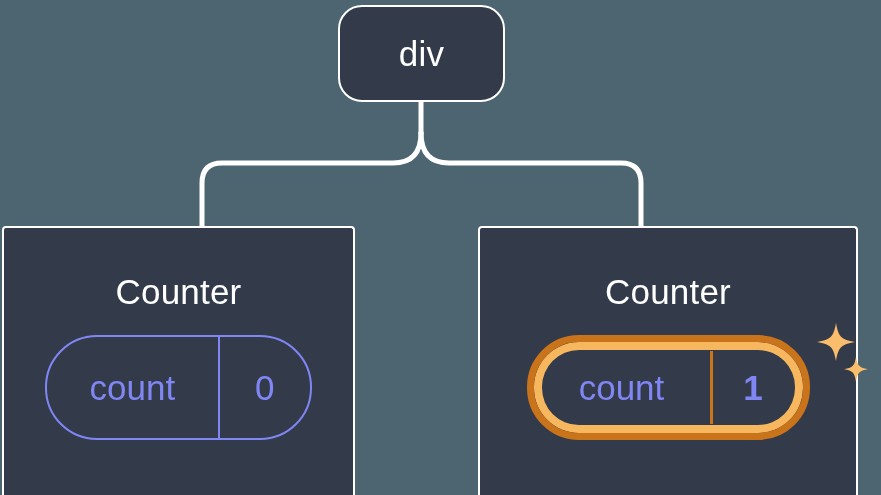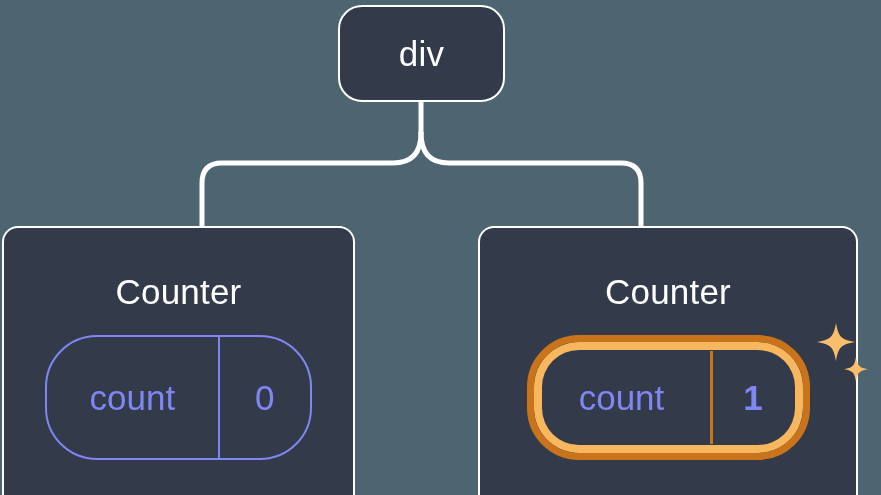--- a/index.html
+++ b/index.html
@@ -28,21 +28,21 @@
     height: 495px;
     pointer-events: none;
   }
 
   
   .node {
     position: absolute;
     box-sizing: border-box;
     background: #333b4a;
     border: 2px solid #ffffff;
-    border-radius: 16px;
+    border-radius: 4px;
     display: flex;
     flex-direction: column;
     align-items: center;
   }
 
   .node-root {
     left: 338px;
     top: 5px;
     width: 167px;
     height: 97px;
@@ -81,21 +81,21 @@
     display: flex;
     align-items: center;
     justify-content: center;
   }
 
   .pill {
     position: relative;
     box-sizing: border-box;
     display: flex;
     align-items: stretch;
-    height: 125px;
+    height: 105px;
     border-radius: 52px;
   }
 
   
   .pill-plain {
     width: 267px;
     border: 2px solid #8186f5;
   }
   .pill-plain .pill-key,
   .pill-plain .pill-val {

